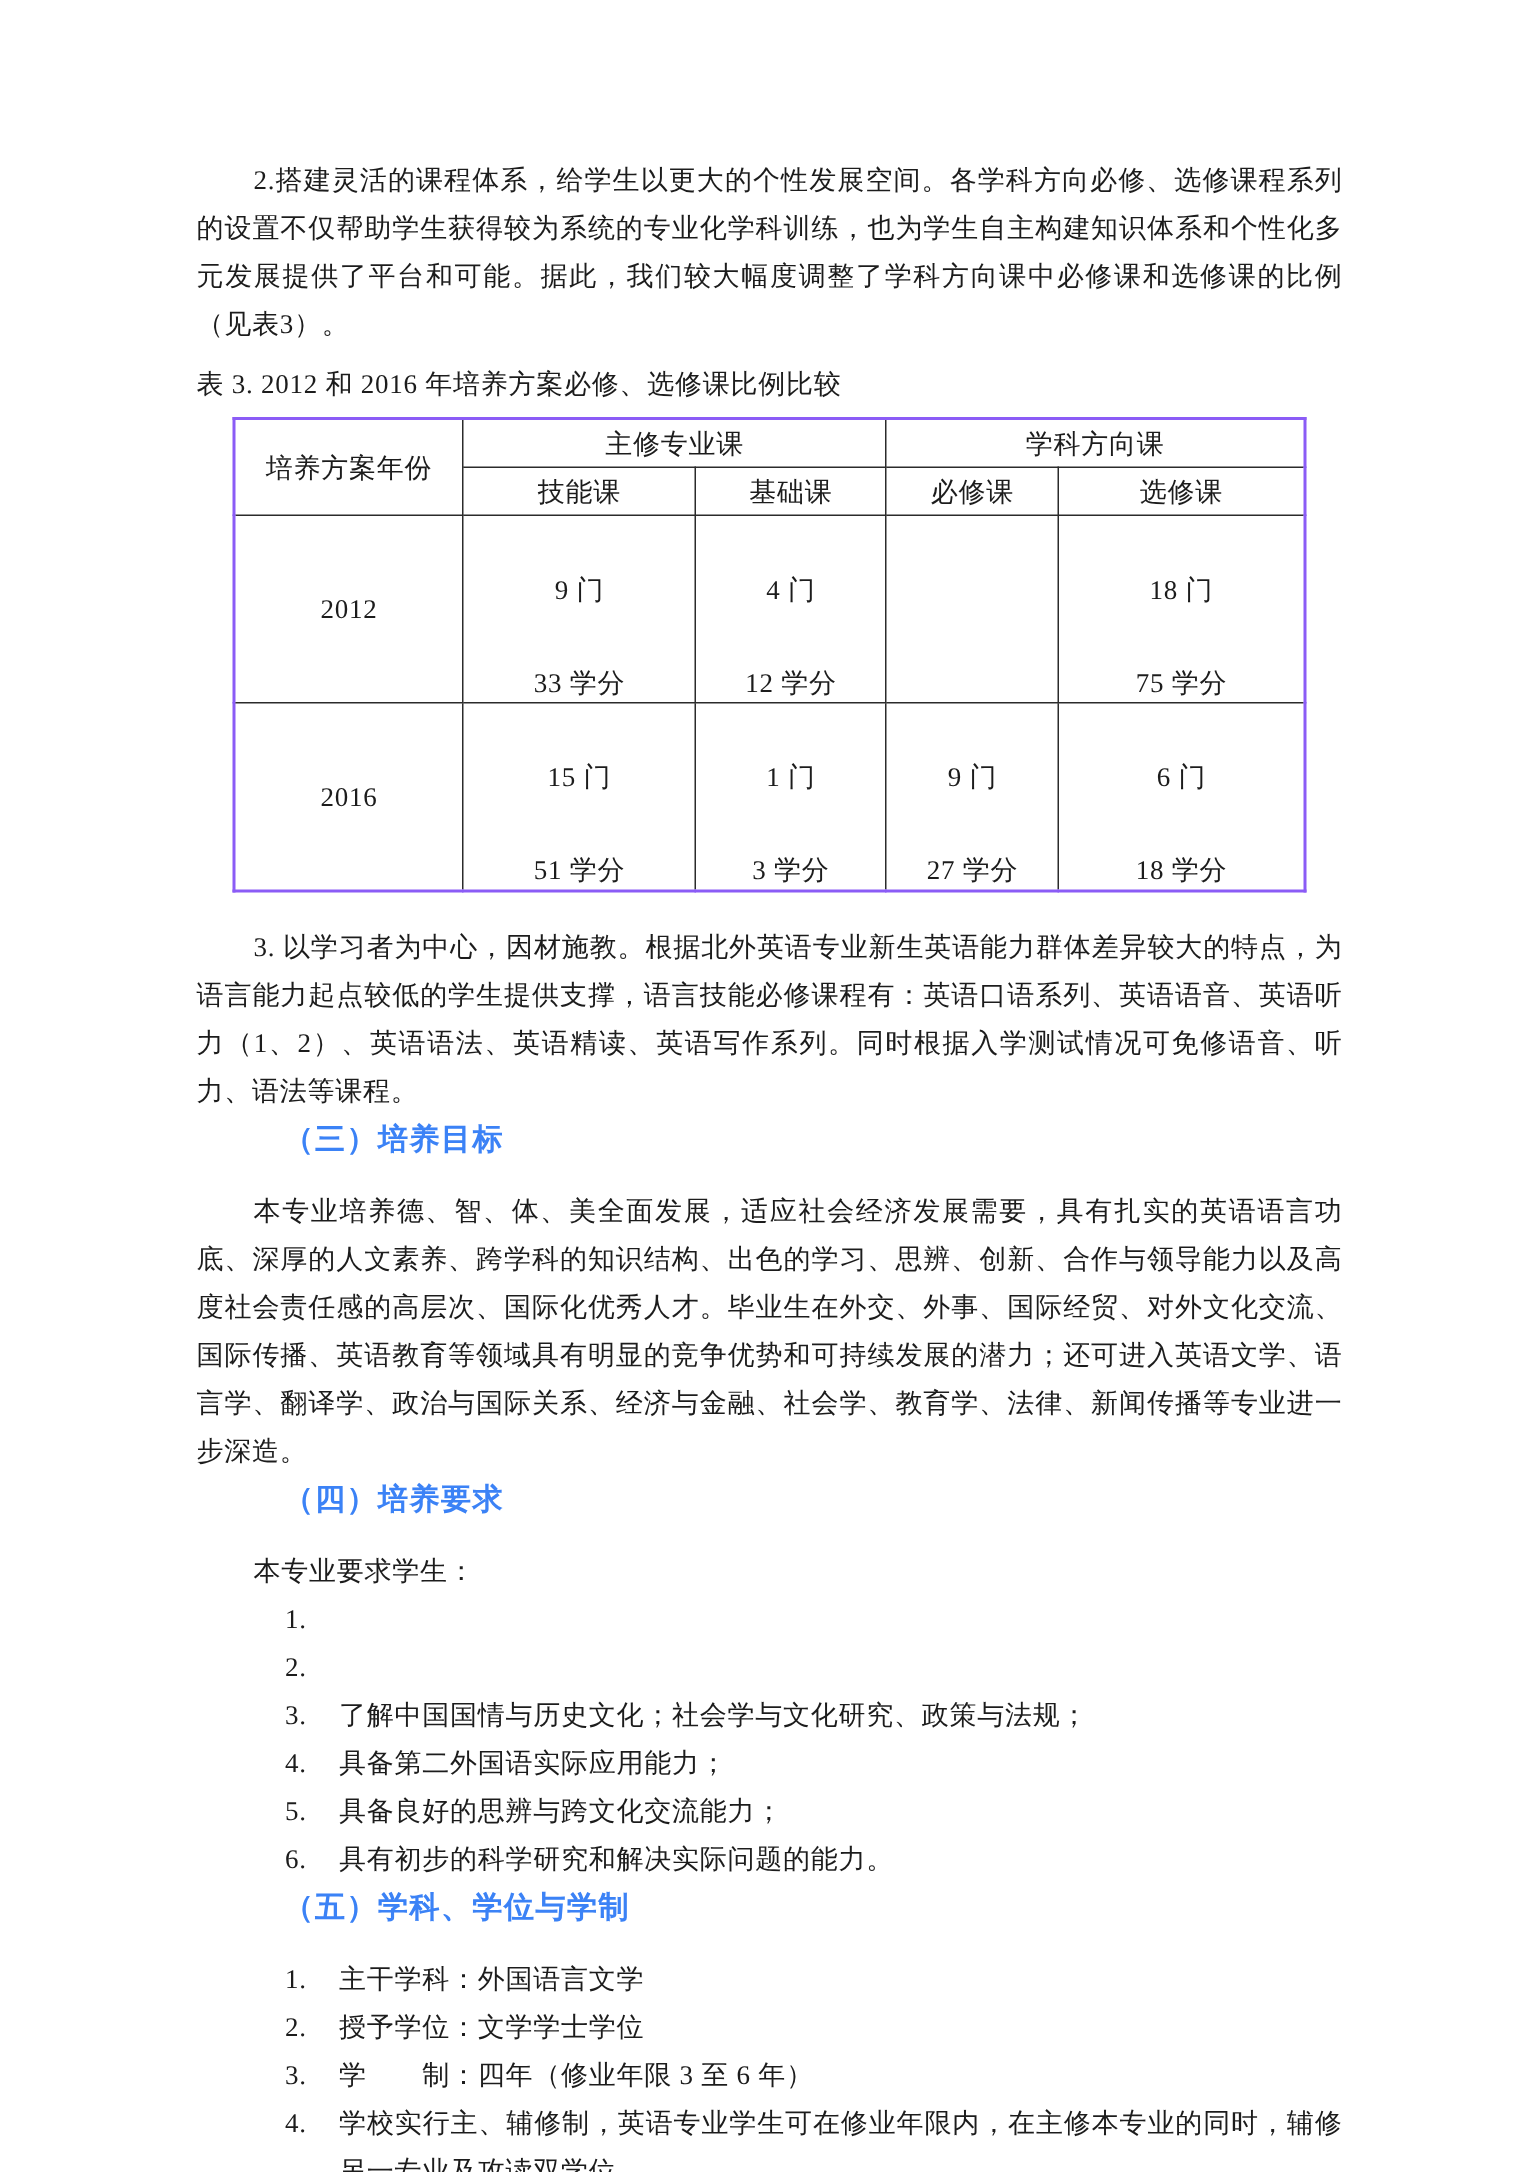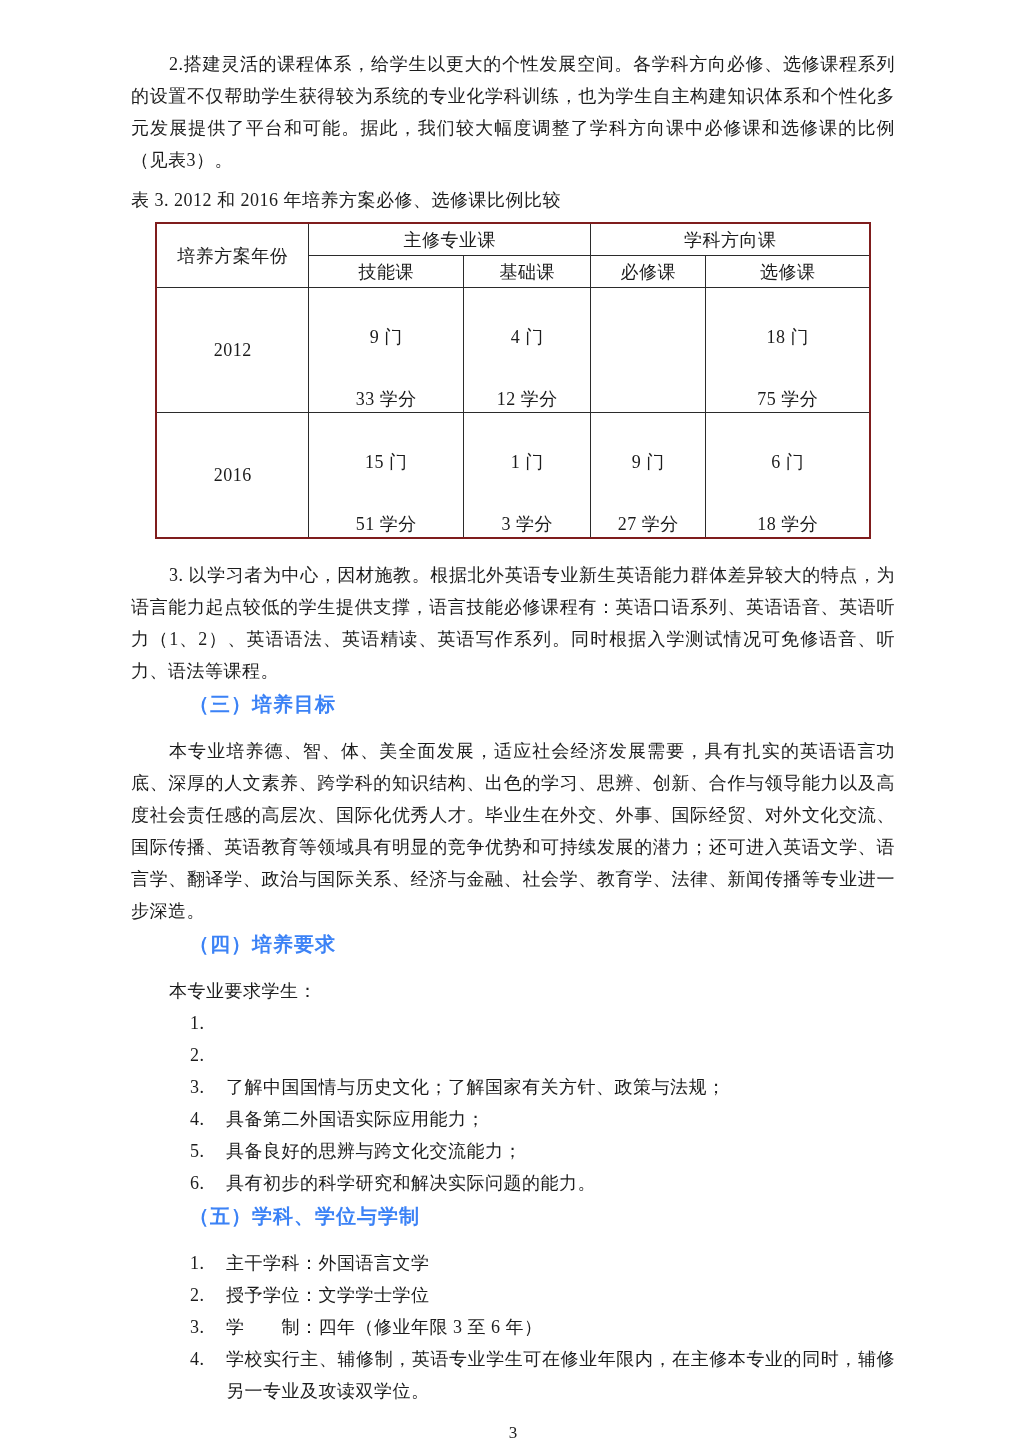--- a/index.html
+++ b/index.html
@@ -12,21 +12,21 @@
     height: 1448px;
     overflow: hidden;
     font-family: "Liberation Serif", "DejaVu Serif", serif;
     color: #1c1c1c;
     position: relative;
   }
   .page {
     box-sizing: border-box;
     width: 1024px;
     height: 1448px;
-    padding: 48px 129px 0 131px;
+    padding: 104px 129px 0 131px;
   }
   .para {
     margin: 0;
     font-size: 18px;
     line-height: 32px;
     text-align: justify;
     letter-spacing: 0.5px;
   }
   .indent { text-indent: 38px; }
   .table-caption {
@@ -34,21 +34,21 @@
     font-size: 18px;
     line-height: 32px;
     letter-spacing: 0.5px;
   }
   table.cmp {
     width: 716px;
     margin: 0 auto;
     border-collapse: collapse;
     table-layout: fixed;
     font-size: 18px;
-    border: 2px solid #7f1d1d;
+    border: 2px solid #8b5cf6;
   }
   table.cmp th, table.cmp td {
     border: 1px solid #2b2b2b;
     font-weight: normal;
     text-align: center;
     vertical-align: middle;
     padding: 0;
     letter-spacing: 0.5px;
   }
   table.cmp thead th { height: 31px; line-height: 24px; }
@@ -170,21 +170,21 @@
   <p class="para indent">本专业要求学生：</p>
   <div class="list">
     <div class="list-item">
       <span class="num">1.</span>
     </div>
     <div class="list-item">
       <span class="num">2.</span>
     </div>
     <div class="list-item">
       <span class="num">3.</span>
-      <span class="txt">了解中国国情与历史文化；了解国家有关方针、政策与法规；</span>
+      <span class="txt">了解中国国情与历史文化；社会学与文化研究、政策与法规；</span>
     </div>
     <div class="list-item">
       <span class="num">4.</span>
       <span class="txt">具备第二外国语实际应用能力；</span>
     </div>
     <div class="list-item">
       <span class="num">5.</span>
       <span class="txt">具备良好的思辨与跨文化交流能力；</span>
     </div>
     <div class="list-item">

